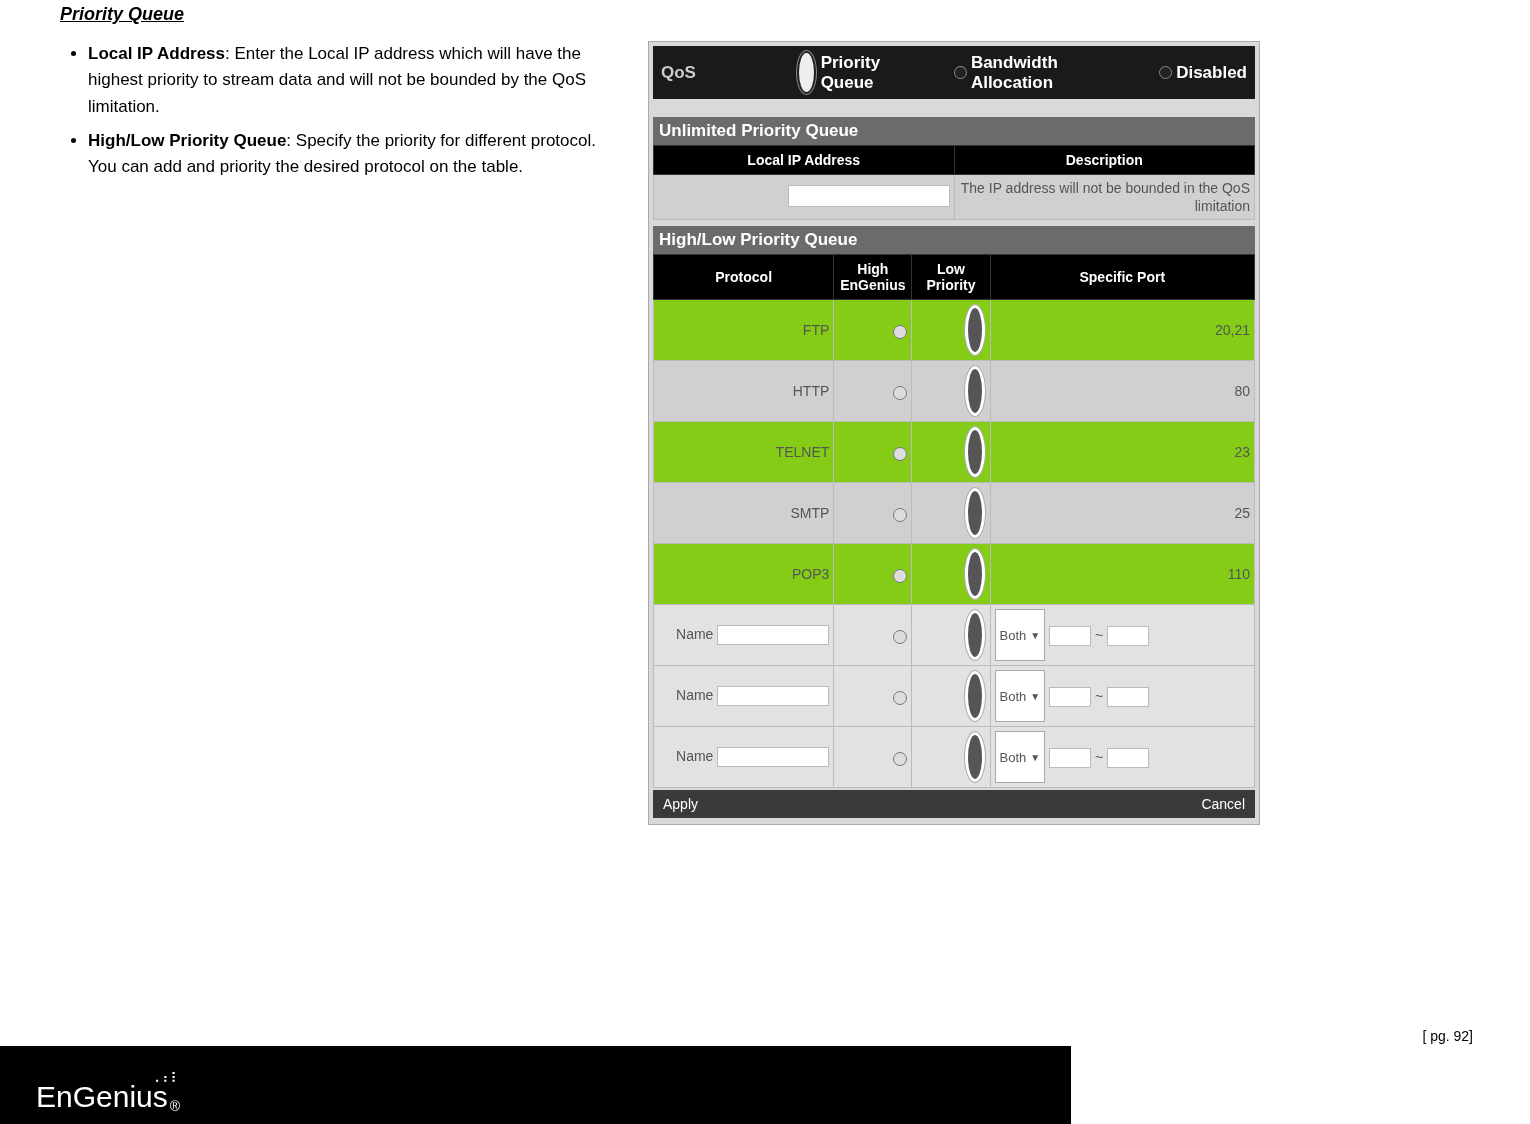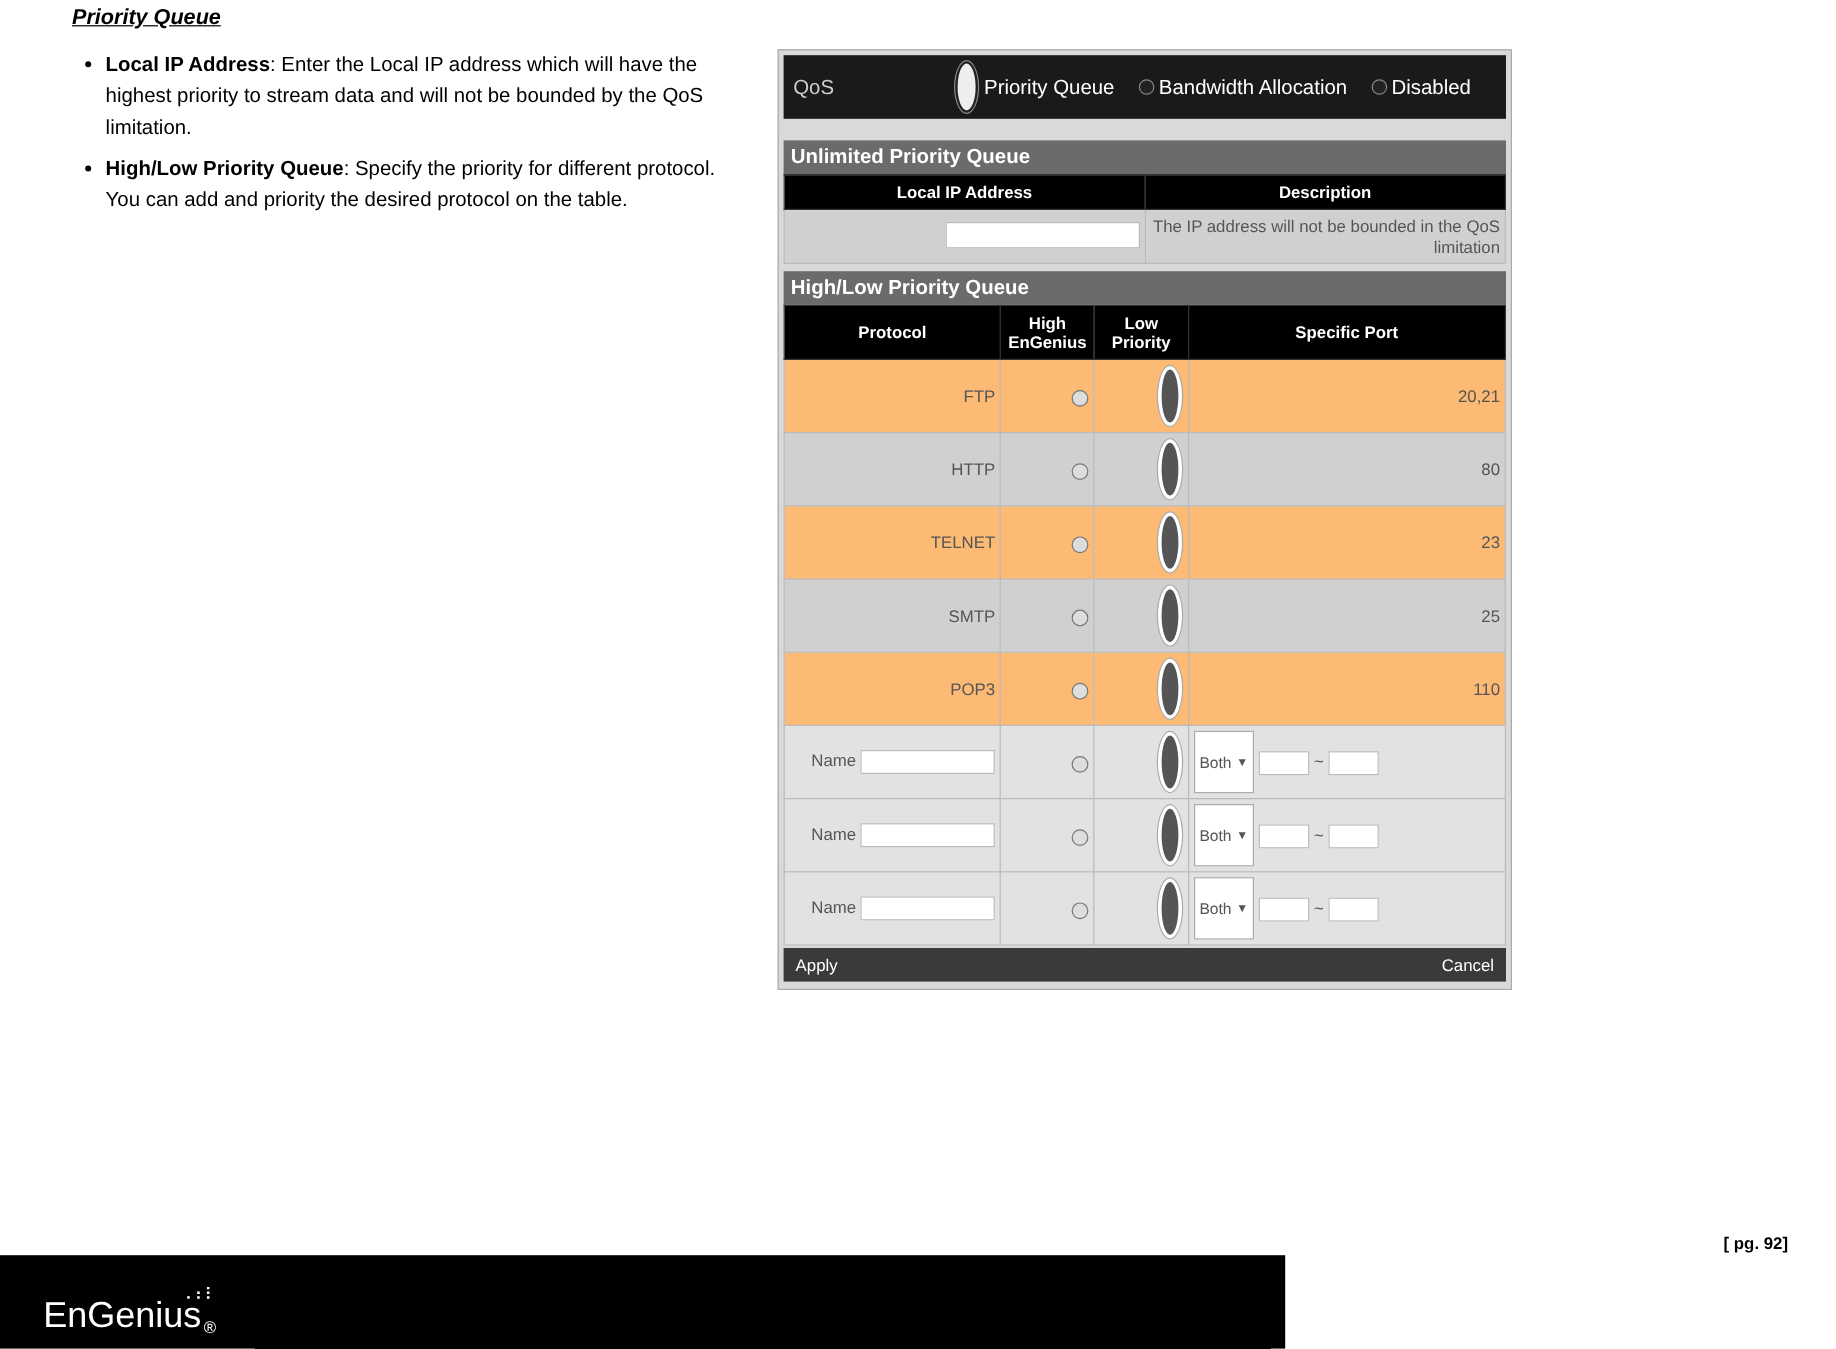--- a/index.html
+++ b/index.html
@@ -5,48 +5,48 @@
   body{margin:0;padding:0;font-family:"Segoe UI",Tahoma,Arial,sans-serif;font-size:17px;color:#000;width:1530px;height:1124px;position:relative;background:#fff}
   .page{padding:0 60px}
   .title{font-weight:bold;font-style:italic;text-decoration:underline;font-size:18px;margin:4px 0 16px 0}
   .cols{display:flex;gap:28px;align-items:flex-start}
   .leftcol{width:560px}
   ul.bullets{margin:0;padding-left:28px}
   ul.bullets li{margin:0 0 8px 0;line-height:1.55}
   .b{font-weight:bold}
   .shot{width:610px;background:#d9d9d9;border:1px solid #aaa;position:relative}
   .shot-inner{padding:4px 4px 6px 4px}
-  .qosrow{display:flex;align-items:center;gap:20px;color:#fff;font-weight:400;background:#1a1a1a;padding:4px 8px}
+  .qosrow{display:flex;align-items:center;gap:20px;color:#fff;font-weight:700;background:#1a1a1a;padding:4px 8px}
   .qoslabel{color:#ccc}
   .radio{display:inline-flex;align-items:center;gap:4px}
   .radio .dot{width:11px;height:11px;border-radius:50%;border:1px solid #888;background:#222;display:inline-block;position:relative}
   .radio .dot.sel::after{content:"";position:absolute;inset:2px;border-radius:50%;background:#eee}
   .sectlabel{color:#fff;background:#6b6b6b;padding:4px 6px;font-weight:600;margin-top:18px}
   table.gtab{width:100%;border-collapse:collapse;table-layout:fixed}
   table.gtab th{background:#000;color:#fff;font-weight:600;font-size:14px;padding:6px 4px;text-align:center;border:1px solid #333}
   table.gtab td{padding:4px 4px;text-align:right;font-size:14px;border:1px solid #bbb;color:#555}
-  .darkrow td{background:#fdba74;color:#444}
+  .darkrow td{background:#84cc16;color:#444}
   .lightrow td{background:#d0d0d0;color:#555}
   .customrow td{background:#e2e2e2}
   .namecell{text-align:left;padding-left:4px!important}
   .inp{display:inline-block;background:#fff;border:1px solid #bbb;height:18px;vertical-align:middle}
   .inp.small{width:110px}
   .inp.port{width:40px}
   .rad{width:12px;height:12px;border:1px solid #777;border-radius:50%;display:inline-block;vertical-align:middle;background:#ddd;position:relative}
   .rad.sel::after{content:"";position:absolute;inset:3px;border-radius:50%;background:#555}
   .sel{display:inline-flex;align-items:center;background:#fff;border:1px solid #aaa;height:18px;padding:16px 4px;font-size:13px;gap:4px}
   .sel .arrow{font-size:10px}
   .btnbar{background:#3a3a3a;display:flex;justify-content:space-between;gap:16px;padding:6px 10px;margin-top:2px}
   .btnbar span{color:#fff;font-size:14px}
   .footer{position:absolute;left:0;bottom:0;width:100%}
   .footerbar{background:#000;height:78px;width:70%}
   .footerlogo{position:absolute;left:36px;bottom:10px;color:#fff;font-size:30px;font-family:Arial,sans-serif;display:flex;align-items:flex-end}
   .footerlogo .wifi{position:absolute;left:118px;bottom:28px;font-size:14px;letter-spacing:-2px;color:#fff}
   .footerlogo .reg{font-size:14px;vertical-align:super;margin-left:2px}
-  .pgnum{position:absolute;right:40px;bottom:80px;font-size:14px;font-weight:bold}
+  .pgnum{position:absolute;right:57px;bottom:80px;font-size:14px;font-weight:normal}
   .descCell{font-size:13px;color:#555;line-height:1.3}
   .ipinput{display:inline-block;background:#fff;border:1px solid #bbb;width:160px;height:20px}
 </style>
 </head>
 <body>
 
 <div class="page">
   <div class="title">Priority Queue</div>
   <div class="cols">
     <div class="leftcol">

